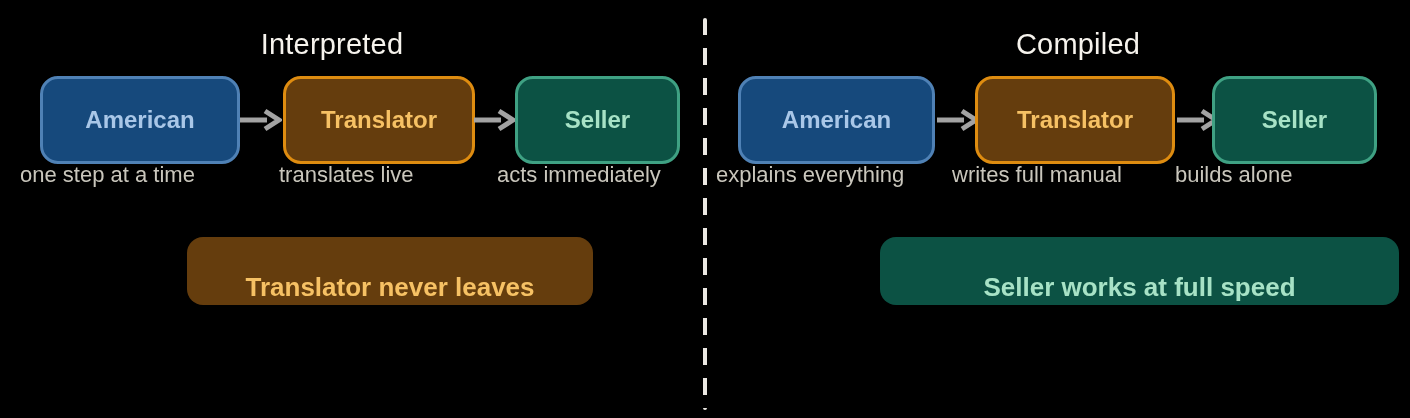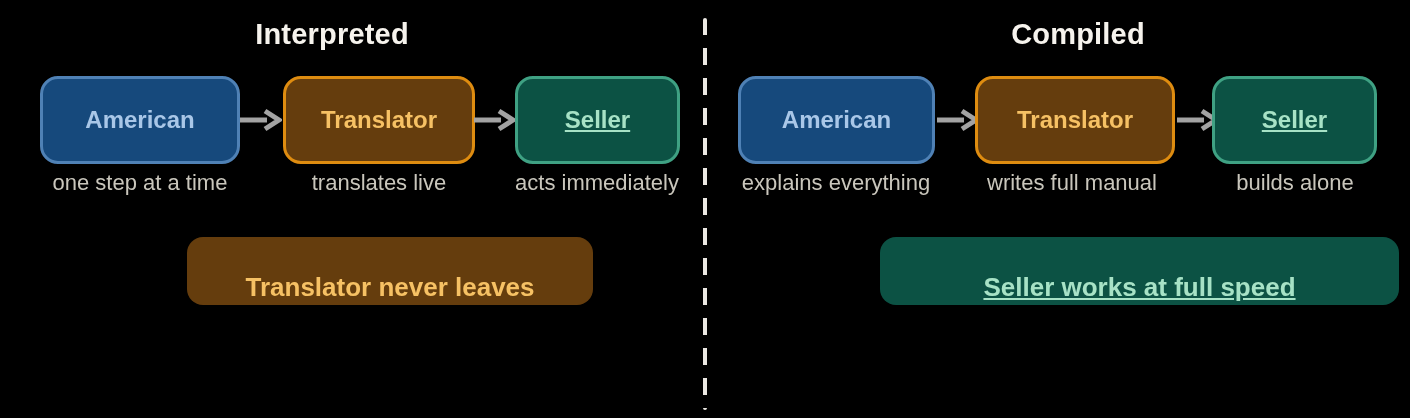--- a/index.html
+++ b/index.html
@@ -8,63 +8,63 @@
     width:1410px;height:418px;
     background:var(--bg);
     font-family:"Liberation Sans", sans-serif;
     overflow:hidden;
   }
   .panel{position:absolute;top:0;width:705px;height:418px;}
   .panel-left{left:0;}
   .panel-right{left:705px;}
 
   .panel-title{
-    position:absolute;top:18px;
-    font-size:29px;font-weight:bold;
+    position:absolute;top:28px;
+    font-size:29px;font-weight:normal;
     color:var(--title);
     text-align:center;line-height:32px;
     letter-spacing:.2px;
   }
   .panel-left .panel-title{left:132px;width:400px;}
   .panel-right .panel-title{left:173px;width:400px;}
 
   .node{
     position:absolute;top:76px;height:88px;
     border-radius:18px;
     display:flex;align-items:center;justify-content:center;
     font-size:24px;font-weight:bold;
     box-sizing:border-box;
     border:3px solid transparent;
   }
   .c-blue{background:var(--blue-fill);border-color:var(--blue-border);color:var(--blue-text);}
   .c-amber{background:var(--amber-fill);border-color:var(--amber-border);color:var(--amber-text);justify-content:center;}
-  .c-green{background:var(--green-fill);border-color:var(--green-border);color:var(--green-text);text-decoration:underline;}
+  .c-green{background:var(--green-fill);border-color:var(--green-border);color:var(--green-text);}
 
   
   .panel-left  .node-american  {left:40px; width:200px;}
   .panel-left  .node-translator{left:283px;width:192px;}
   .panel-left  .node-seller    {left:515px;width:165px;}
   
   .panel-right .node-american  {left:33px; width:197px;}
   .panel-right .node-translator{left:270px;width:200px;}
   .panel-right .node-seller    {left:507px;width:165px;}
 
   .arrow{position:absolute;top:108px;width:42px;height:24px;}
   .panel-left  .arrow-1{left:240px;}
   .panel-left  .arrow-2{left:474px;}
   .panel-right .arrow-1{left:232px;}
   .panel-right .arrow-2{left:472px;}
   .arrow svg{display:block;width:100%;height:100%;}
   .arrow-line{stroke:var(--arrow);stroke-width:5;}
   .arrow-head{stroke:var(--arrow);stroke-width:5;fill:none;stroke-linejoin:miter;}
 
   .caption{
-    position:absolute;top:169px;height:28px;
+    position:absolute;top:161px;height:28px;
     font-size:22px;color:var(--caption);
-    text-align:center;line-height:28px;white-space:nowrap;
+    line-height:28px;white-space:nowrap;
   }
   .panel-left  .caption-1{left:20px; width:240px;}
   .panel-left  .caption-2{left:279px;width:200px;}
   .panel-left  .caption-3{left:497px;width:200px;}
   .panel-right .caption-1{left:11px; width:240px;}
   .panel-right .caption-2{left:247px;width:240px;}
   .panel-right .caption-3{left:470px;width:240px;}
 
   .summary{
     position:absolute;top:237px;height:68px;

